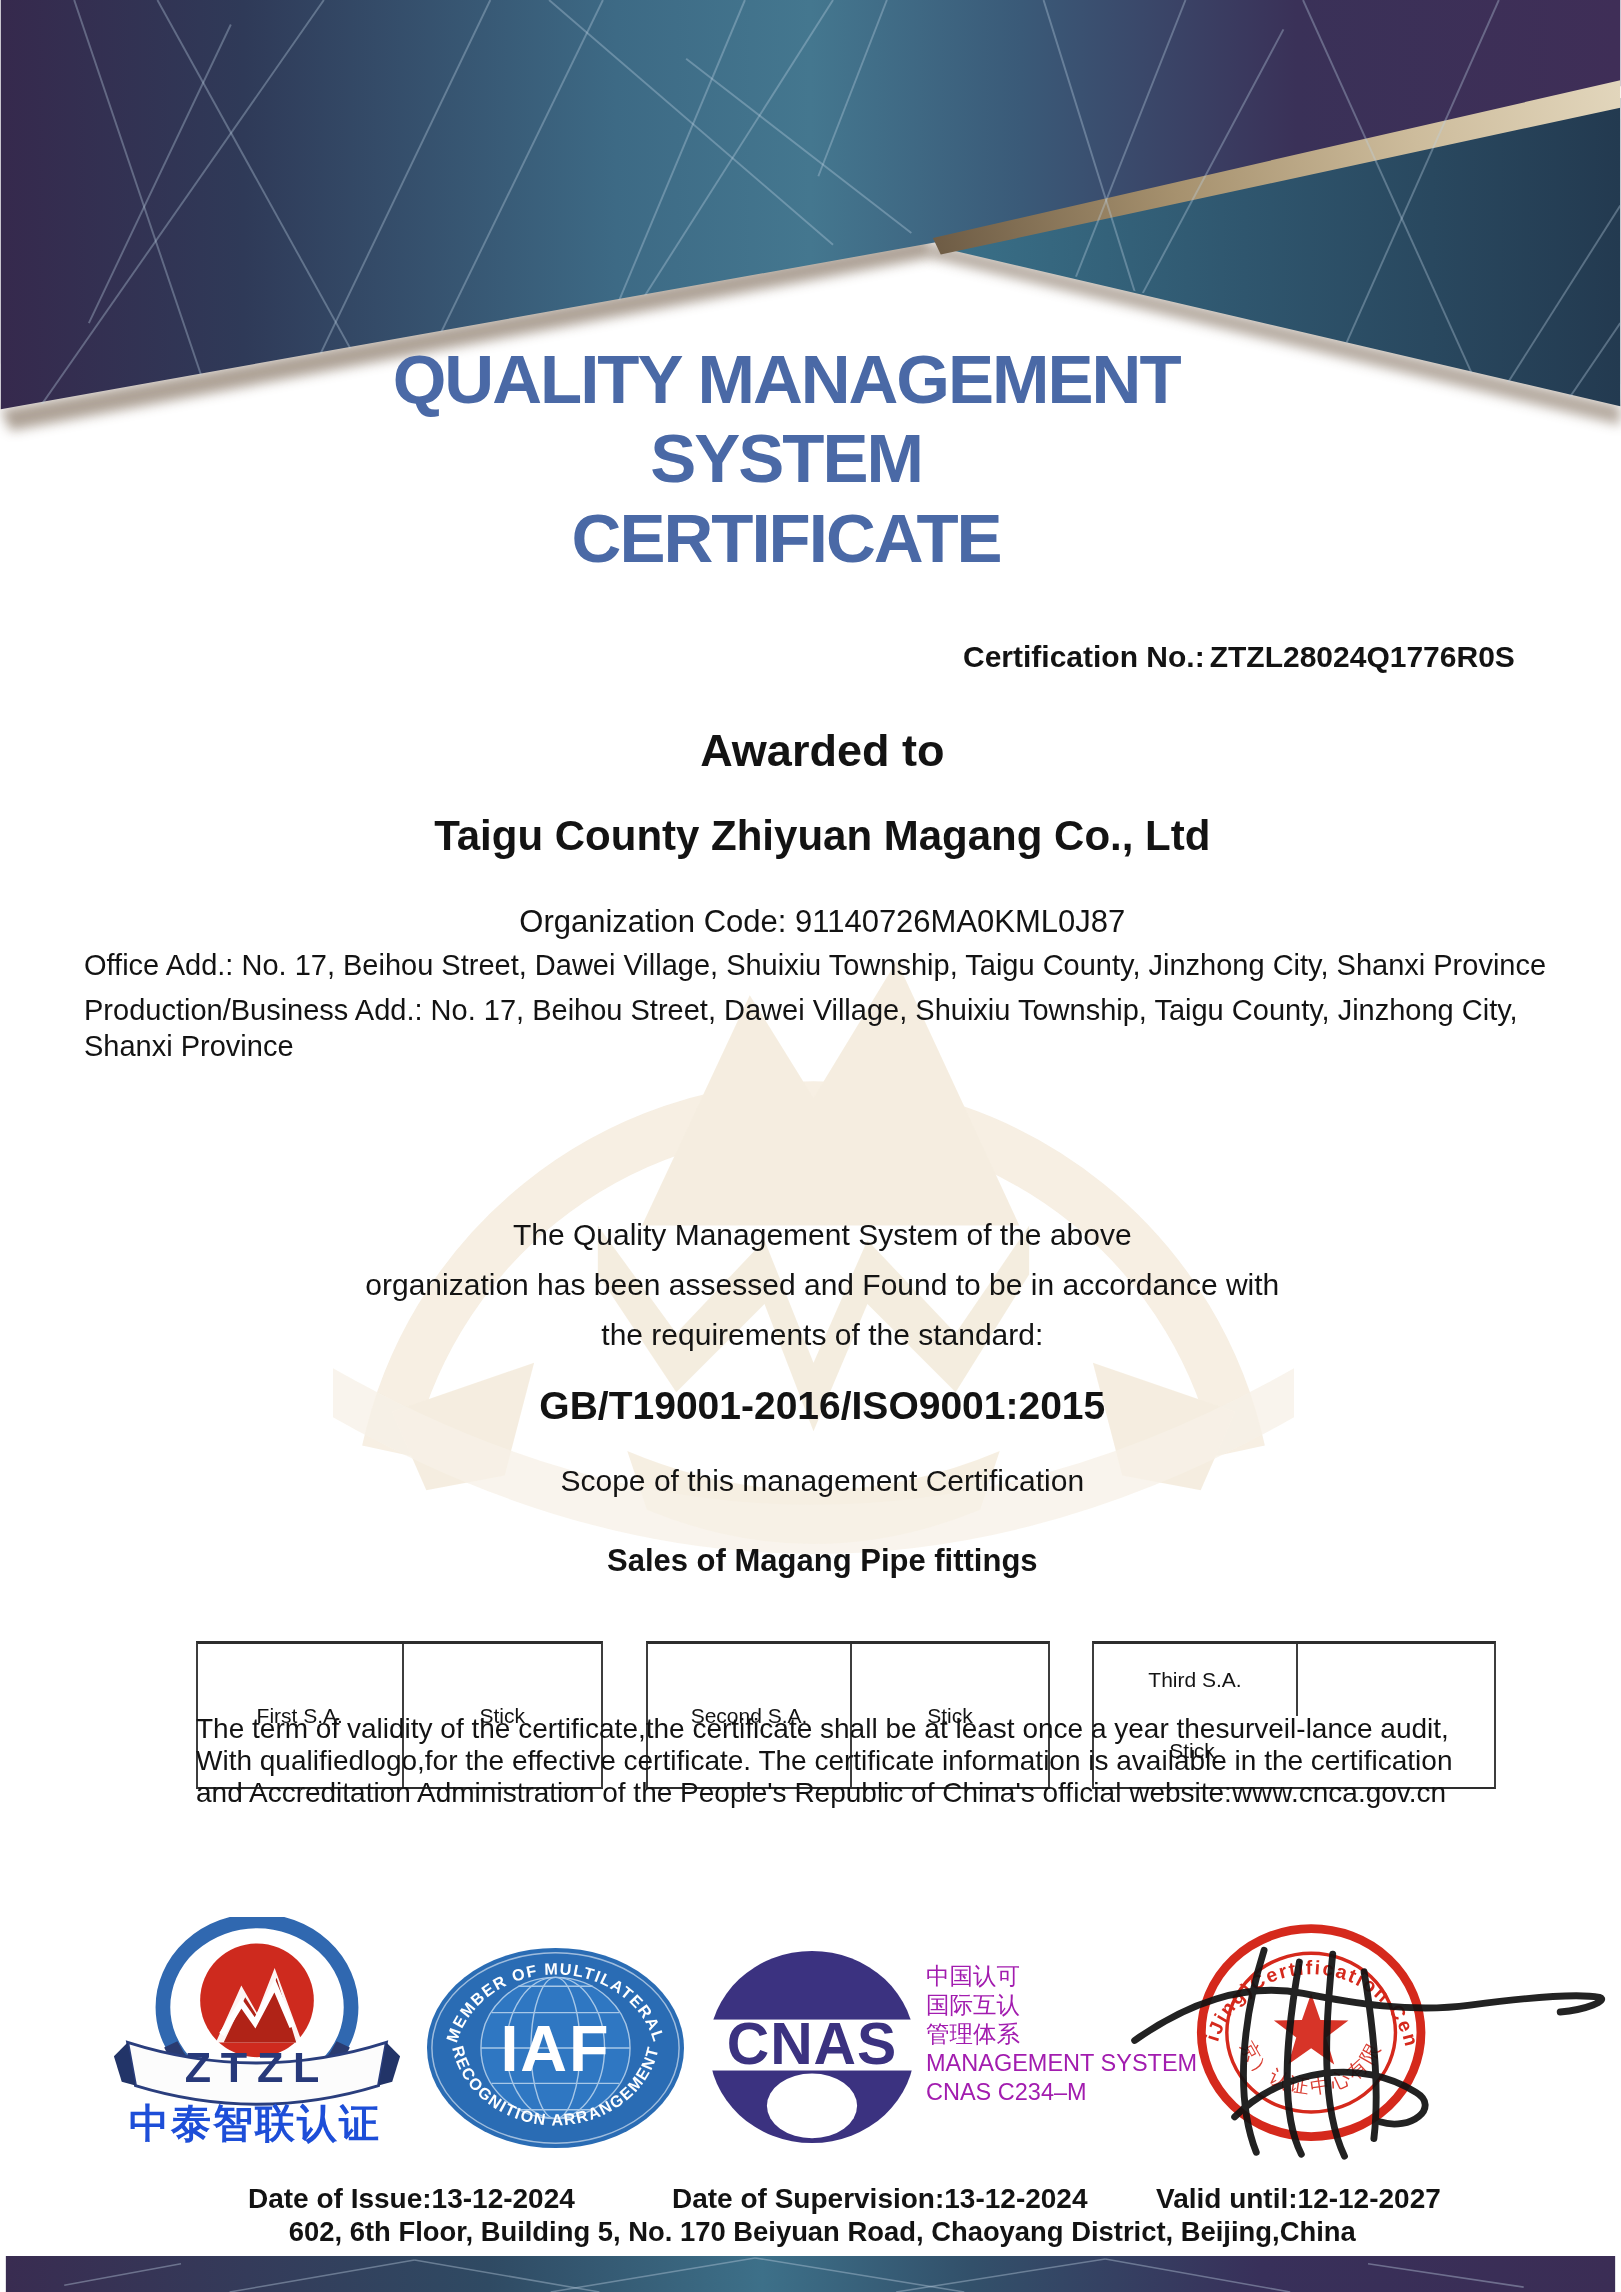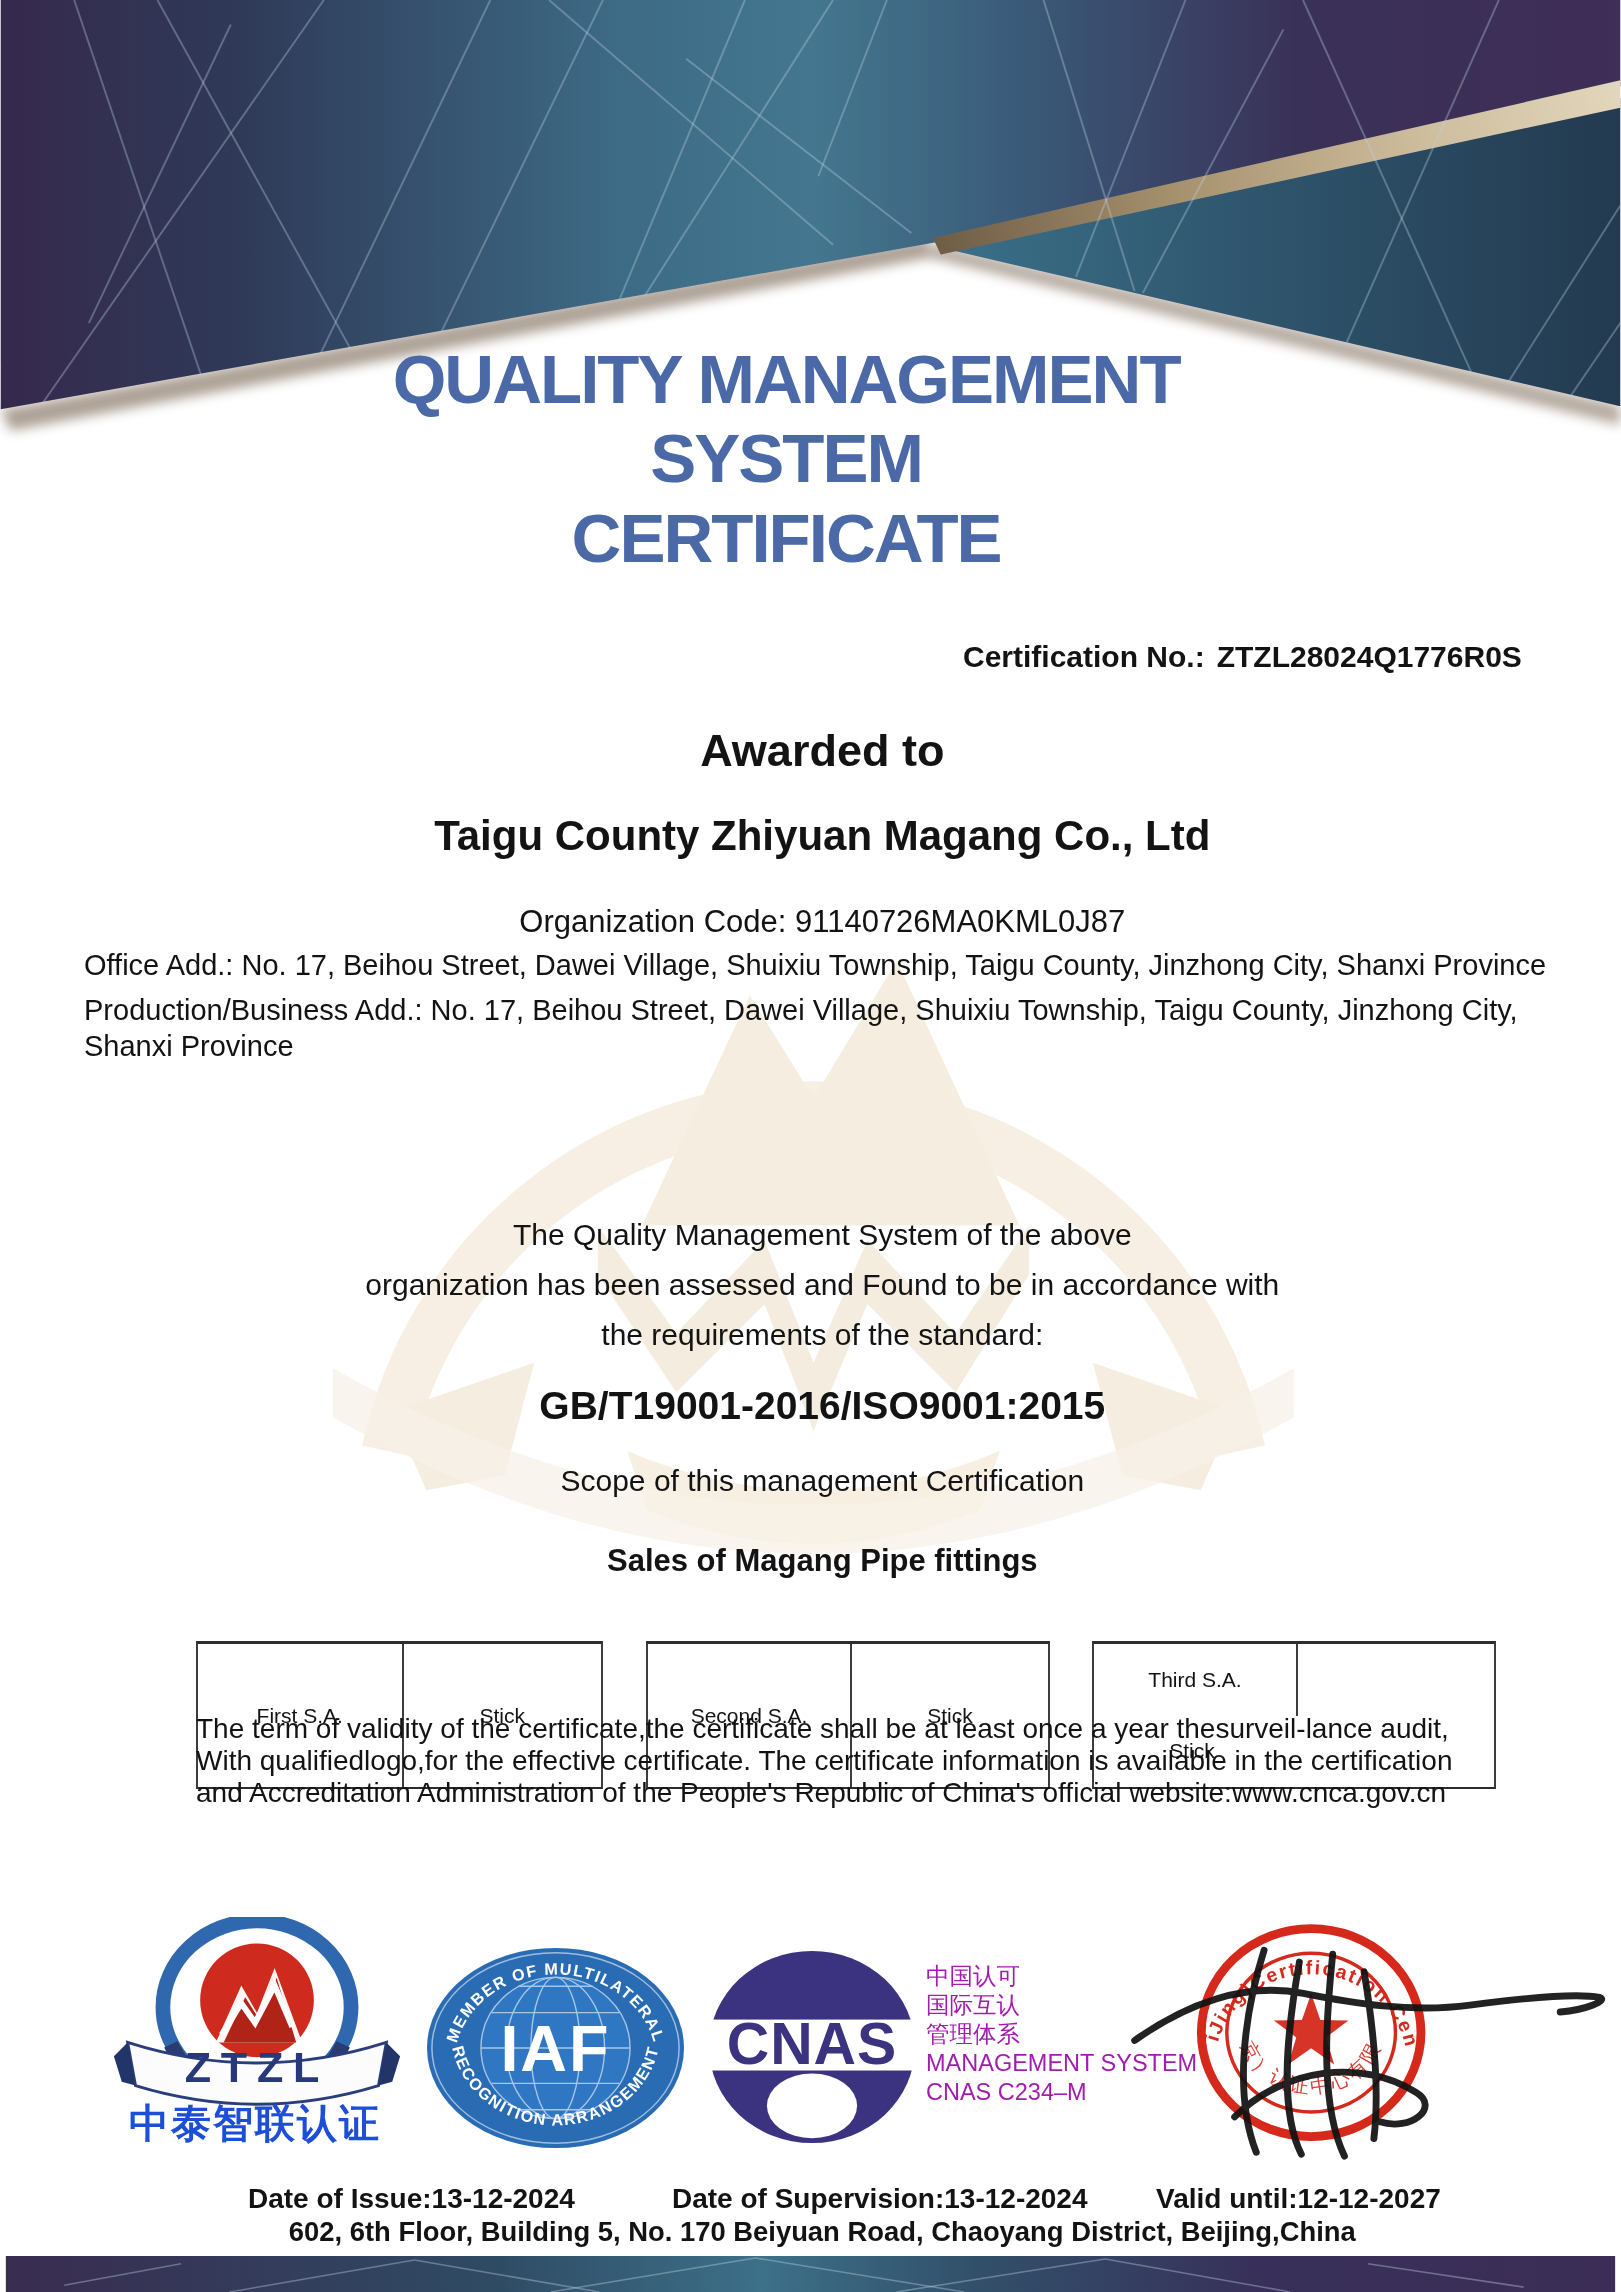--- a/index.html
+++ b/index.html
@@ -4,21 +4,21 @@
 <style>
   html,body{margin:0;padding:0;background:#8a8a8a;}
   .page{
     position:relative;width:1621px;height:2293px;margin:0 auto;
     background:#ffffff;overflow:hidden;
     font-family:"Liberation Sans","DejaVu Sans",sans-serif;color:#131313;
   }
   .abs{position:absolute;}
   .ctr{left:11.8px;width:1621px;text-align:center;}
   .title-line{color:#4a69a6;font-weight:700;font-size:69px;letter-spacing:-2px;line-height:1;}
-  .cert-no{font-size:30px;font-weight:600;display:flex;gap:12px;}
+  .cert-no{font-size:30px;font-weight:600;display:flex;gap:5px;}
   .awarded{font-size:45px;font-weight:600;}
   .company{font-size:42px;font-weight:600;}
   .orgcode{font-size:31px;font-weight:400;}
   .addr-block{left:84px;top:947px;width:1468px;font-size:29px;line-height:36px;}
   .addr-block p{margin:0 0 8.8px 0;}
   .assess{font-size:30px;}
   .standard{font-size:39px;font-weight:700;letter-spacing:0px;}
   .scope-h{font-size:30px;}
   .scope-v{font-size:31px;font-weight:700;}
   .sa-box{

